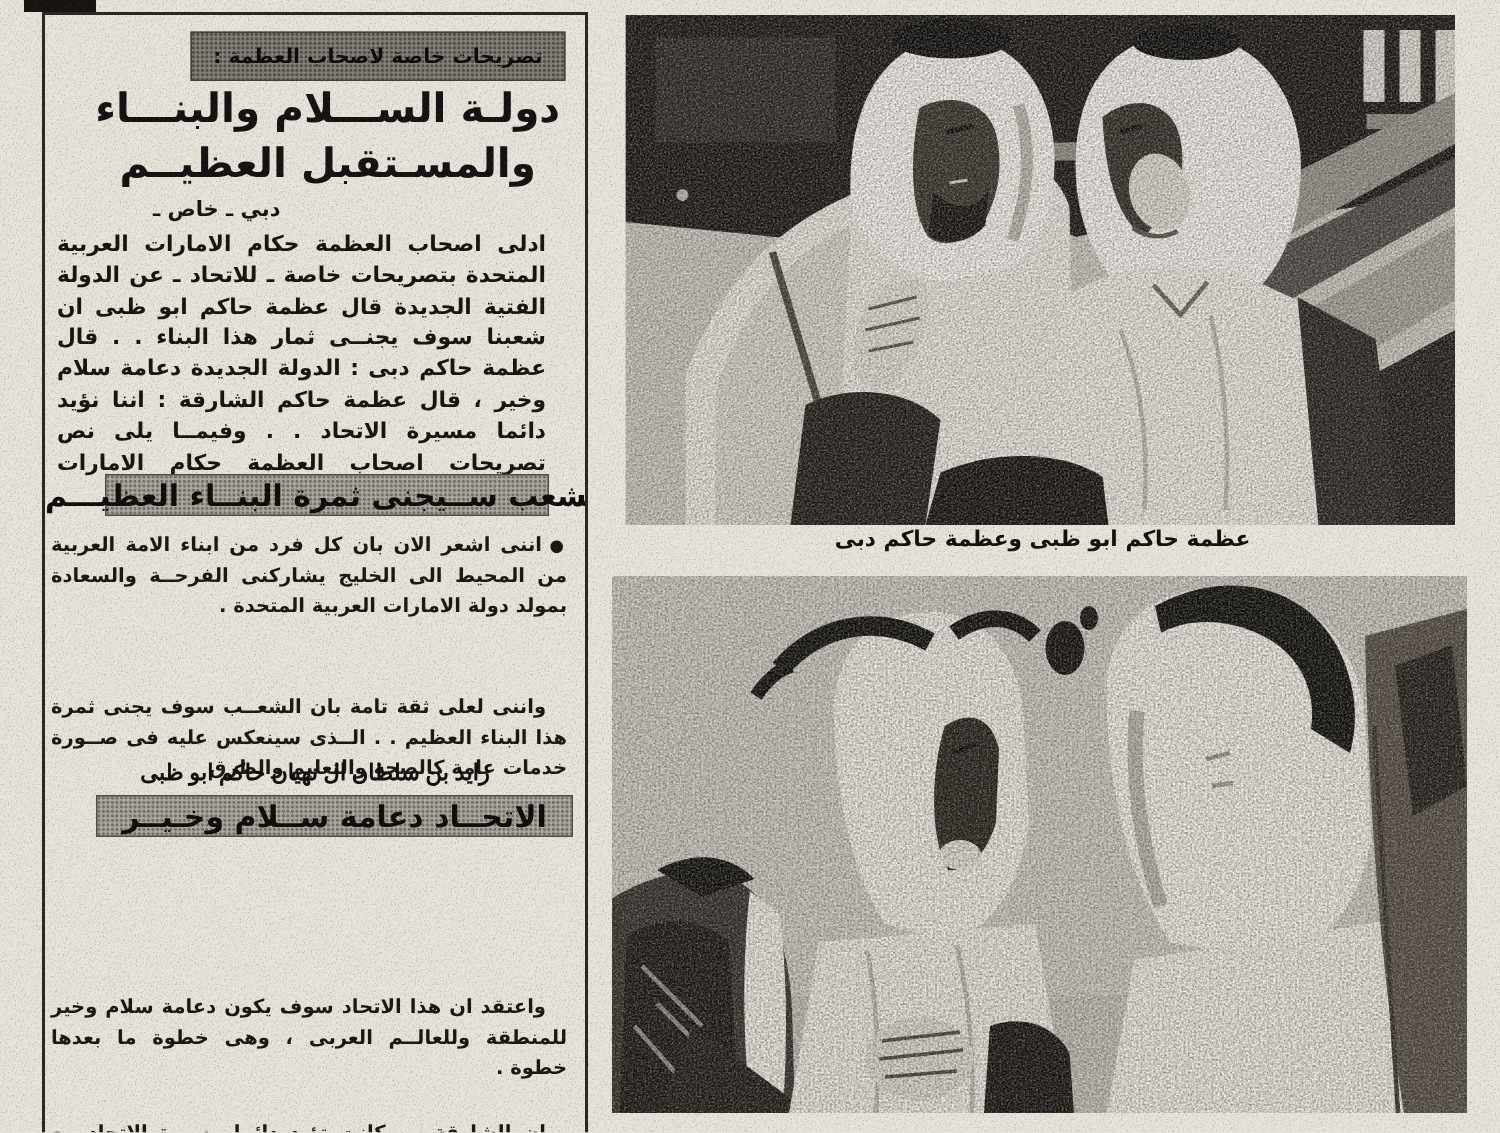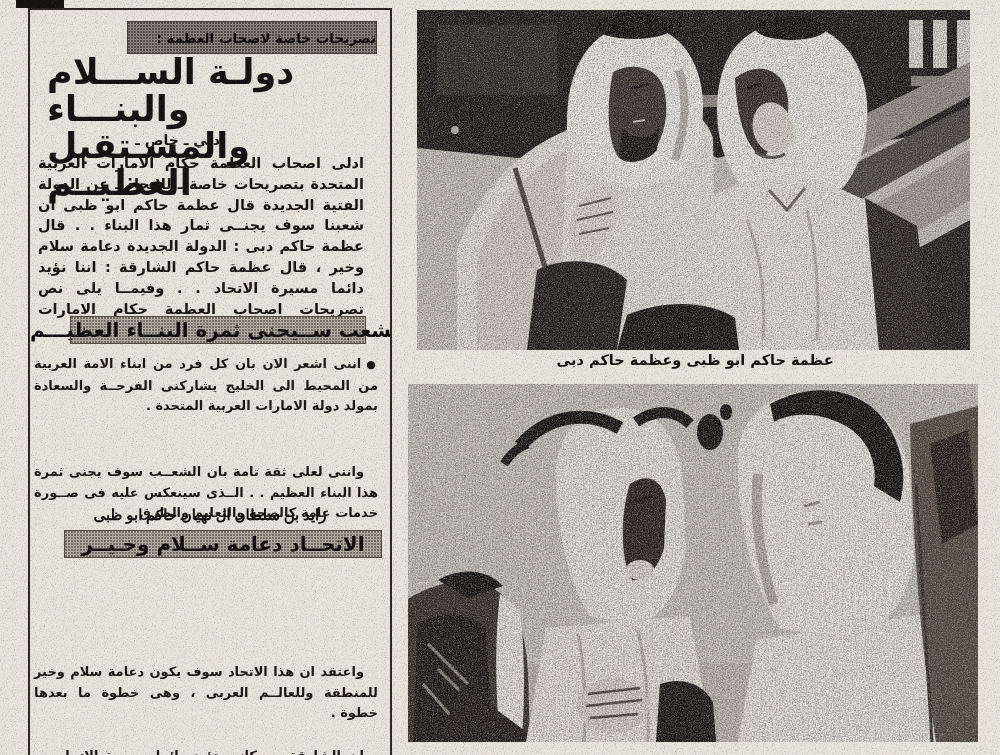--- a/index.html
+++ b/index.html
@@ -17,31 +17,31 @@
     box-sizing:border-box;overflow:hidden;
     direction:rtl;
   }
   .corner-dash{position:absolute;left:16px;top:0;width:48px;height:8px;background:#151210;}
   .kicker-box{
     position:absolute;left:97px;top:11px;width:248px;height:31px;
     background-color:#837e76;
     background-image:radial-gradient(circle at 1px 1px, rgba(20,17,14,.45) 1px, rgba(240,238,232,.18) 1.3px, transparent 1.8px);
     background-size:3px 3px;
     border:1px solid #433e36;
-    display:flex;align-items:center;
+    display:flex;align-items:center;justify-content:center;
   }
   .kicker-box span{font-size:13.5px;font-weight:bold;color:#0d0b09;white-space:nowrap;}
   .headline{
-    position:absolute;top:44px;left:17px;right:0;text-align:left;
-    font-weight:bold;font-size:35px;line-height:37px;color:#141110;
+    position:absolute;top:44px;left:17px;right:0;text-align:center;
+    font-weight:bold;font-size:27px;line-height:37px;color:#141110;
     letter-spacing:0px;
   }
   .dateline{
     position:absolute;top:122px;left:0;right:0;text-align:left;
-    padding-left:105px;font-size:14px;font-weight:bold;
+    padding-left:72px;font-size:14px;font-weight:bold;
     direction:rtl;
   }
   .dateline-inner{direction:rtl;}
   .intro{
     position:absolute;top:143px;right:26px;left:8px;
     font-size:14.5px;line-height:20.8px;font-weight:bold;
     text-align:justify;margin:0;
   }
   .sec-box{
     position:absolute;height:28px;

